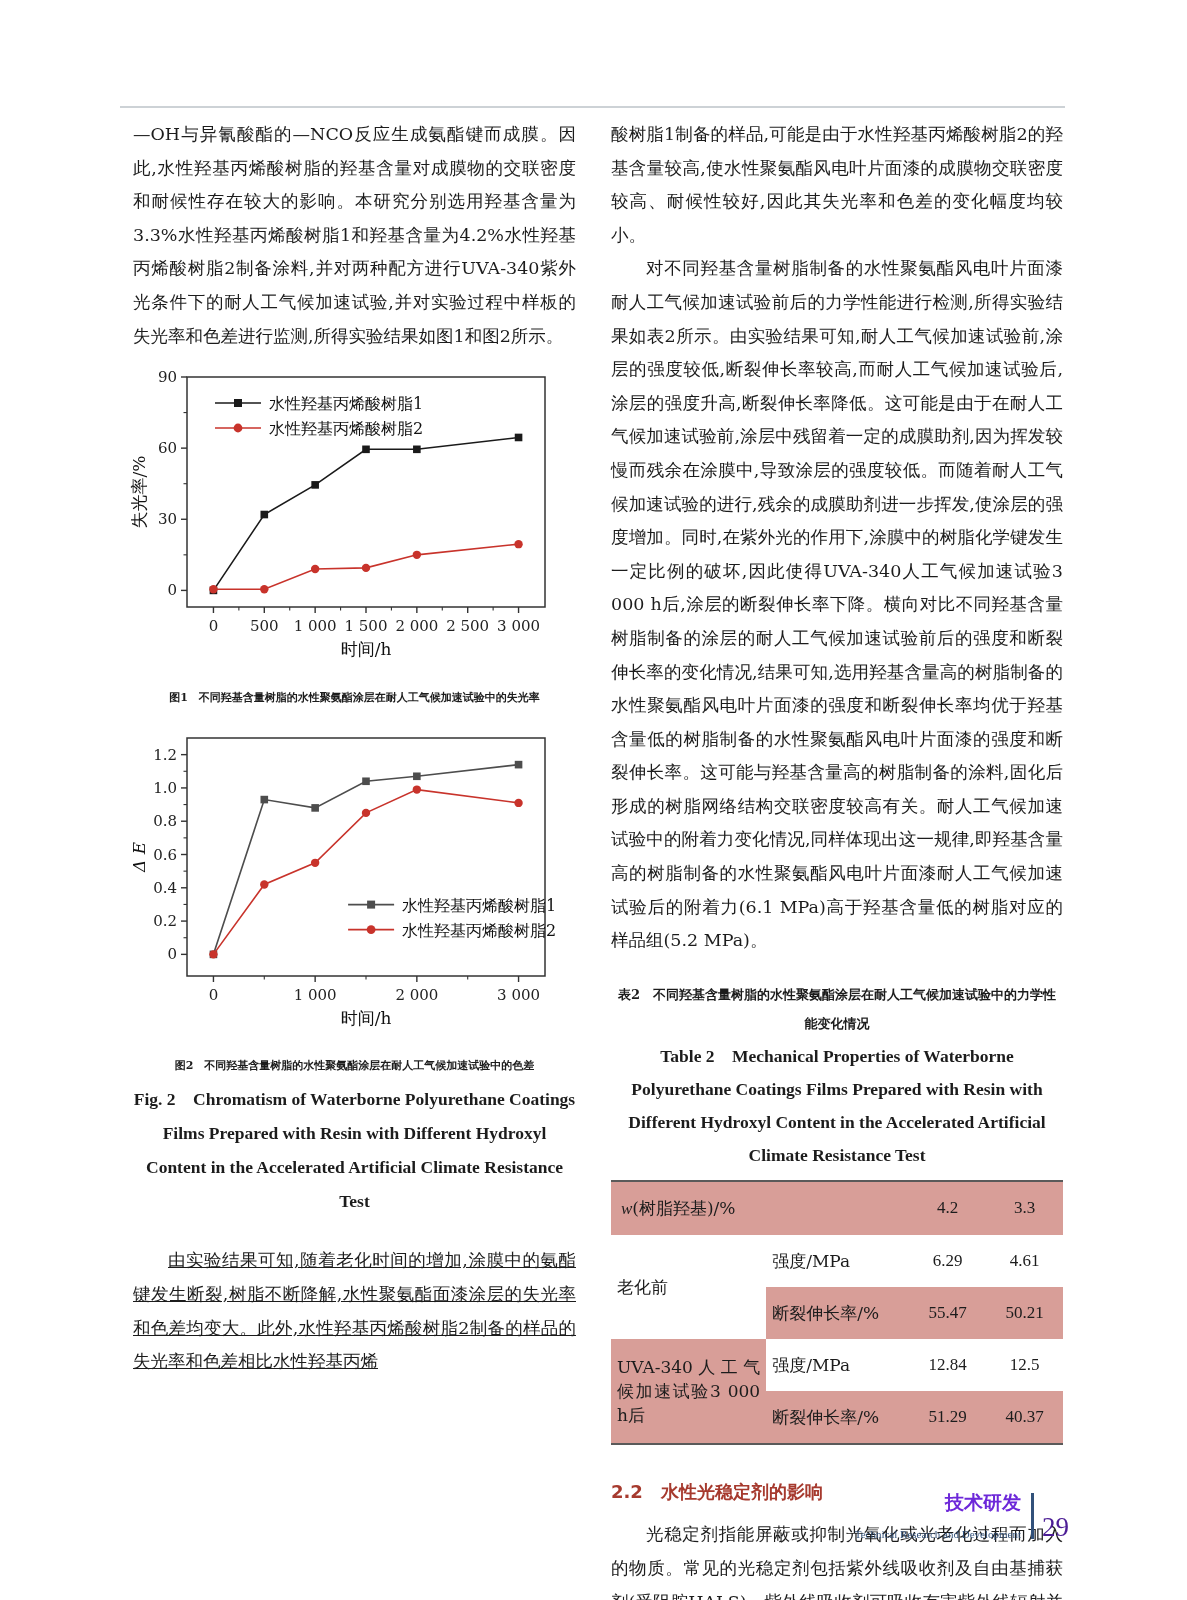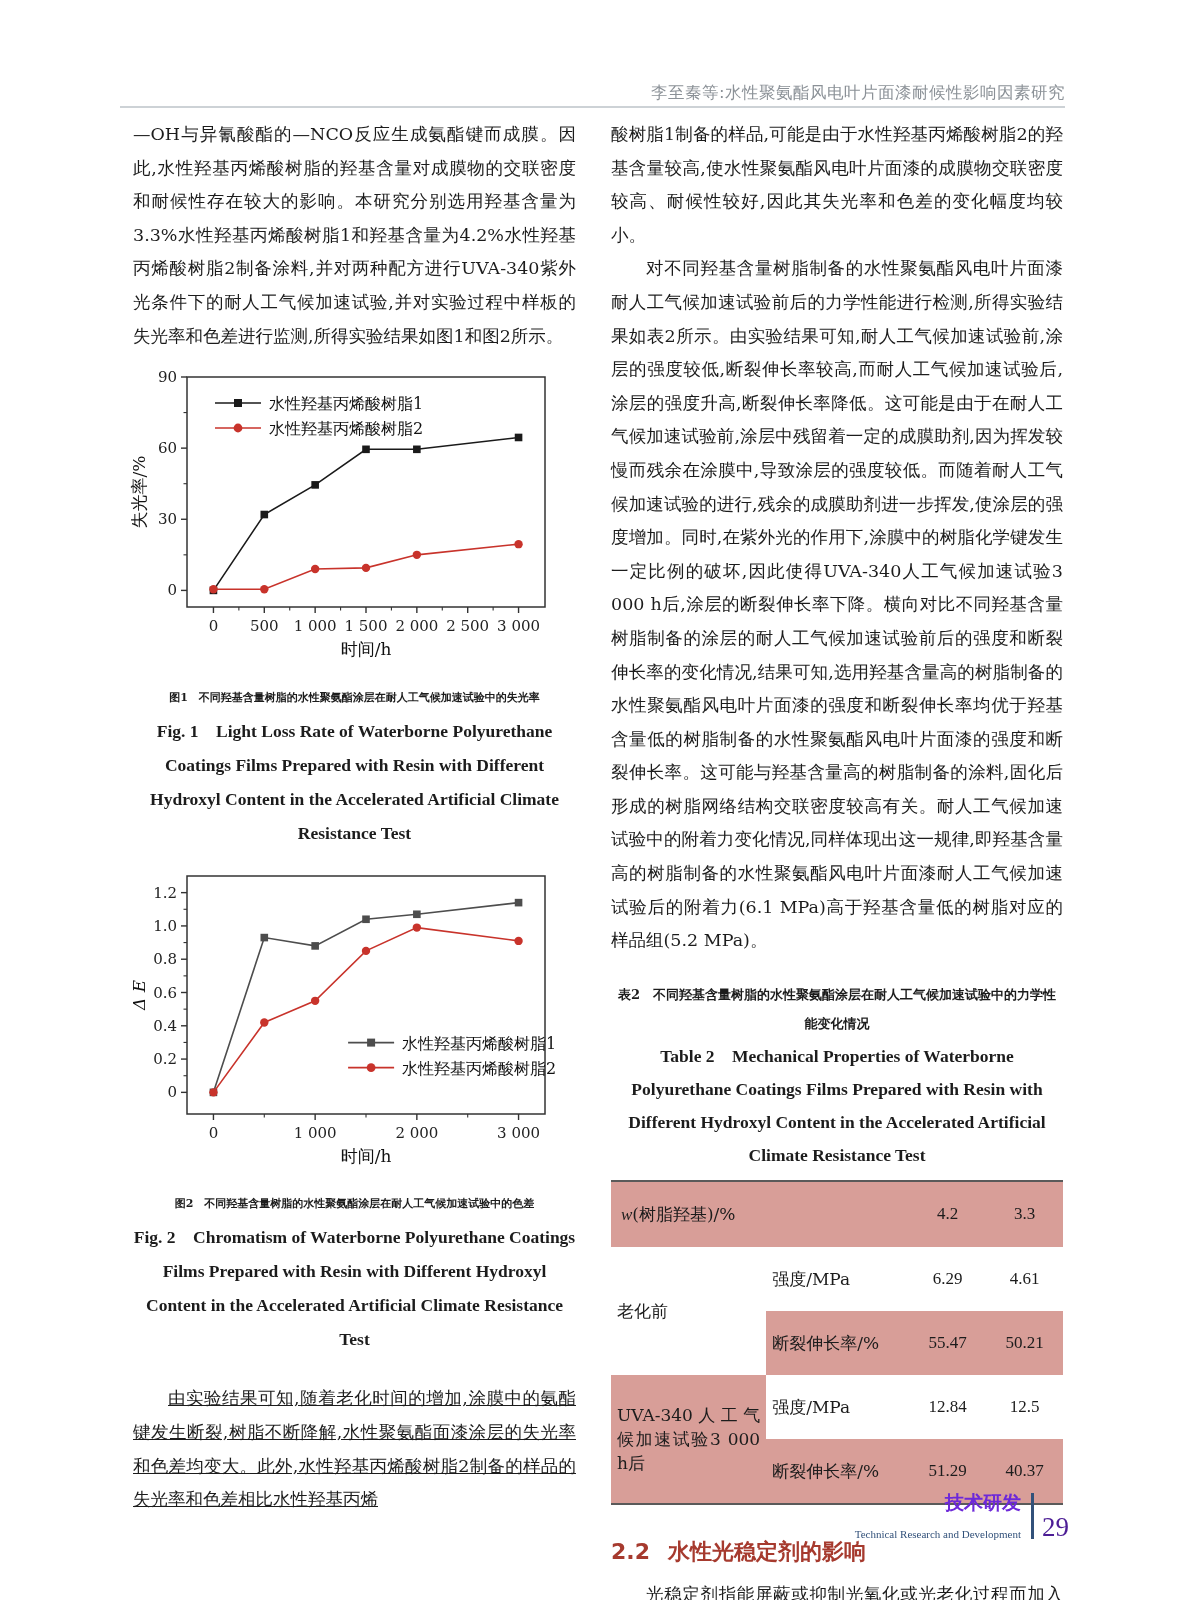--- a/index.html
+++ b/index.html
@@ -15,42 +15,41 @@
   .indent{text-indent:2em;}
   .fig-wrap{margin:12px 0 2px -10px;}
   .caption-cn{font-weight:bold;text-align:center;font-size:11px;line-height:29px;margin:6px 6px 2px 6px;}
   .caption-en{font-weight:bold;text-align:center;font-family:"Liberation Serif",serif;
         font-size:17.5px;line-height:34px;margin:2px 0 6px 0;}
   .tbl-caption-cn{font-weight:bold;text-align:center;font-size:13px;line-height:29px;margin:22px 4px 2px 4px;}
   .tbl-caption-en{font-weight:bold;text-align:center;font-family:"Liberation Serif",serif;
         font-size:17.5px;line-height:33px;margin:2px 0 8px 0;}
   table.mech{width:100%;border-collapse:collapse;font-size:17px;line-height:24px;
         border-top:2px solid #5a5a5a;border-bottom:2px solid #5a5a5a;margin-top:4px;}
-  table.mech td{padding:20px 6px;vertical-align:middle;margin-top:40px;}
+  table.mech td{padding:14px 6px;vertical-align:middle;margin-top:40px;}
   td.shade{background:#d89e98;}
   td.num{text-align:center;width:72px;font-family:Liberation Serif, serif;}
   td.metric{width:150px;}
   td.grp{width:170px;padding-left:10px;}
   .ital{font-style:italic;font-family:"Liberation Serif",serif;}
   .sec-head{font-family:"DejaVu Sans",sans-serif;font-weight:bold;color:#a63a2e;
-        font-size:22px;margin:30px 0 10px 0;text-align:left;text-indent:0;}
+        font-size:18px;margin:30px 0 10px 0;text-align:left;text-indent:0;}
   .sec-head .sec-num{margin-right:18px;}
   .footer{position:absolute;right:118px;top:1488px;display:flex;align-items:center;}
   .footer-left{text-align:right;margin-right:10px;}
   .footer-cn{font-family:"DejaVu Sans",sans-serif;font-weight:bold;font-size:19px;color:#6d28d9;line-height:20px;}
   .footer-en{font-family:"Liberation Serif",serif;font-size:11px;color:#32517a;margin-top:16px;}
   .footer-bar{width:3px;height:46px;background:#32517a;margin-right:8px;}
   .footer-page{font-family:Liberation Serif, serif;font-size:27px;color:#4c1d95;margin-top:24px;}
 </style>
 </head>
 <body>
 
 <div class="page">
 
-  <div class="running-head">李至秦等:水性聚氨酯风电叶片面漆耐候性影响因素研究</div>
   <div class="head-rule"></div>
 
   <div class="col col-left">
     <p class="para">—OH与异氰酸酯的—NCO反应生成氨酯键而成膜。因此,水性羟基丙烯酸树脂的羟基含量对成膜物的交联密度和耐候性存在较大的影响。本研究分别选用羟基含量为3.3%水性羟基丙烯酸树脂1和羟基含量为4.2%水性羟基丙烯酸树脂2制备涂料,并对两种配方进行UVA-340紫外光条件下的耐人工气候加速试验,并对实验过程中样板的失光率和色差进行监测,所得实验结果如图1和图2所示。</p>
 
     <div class="fig-wrap" id="fig1"><svg width="440" height="300" viewBox="0 0 440 300">
           <rect x="64" y="12" width="358" height="230" fill="none" stroke="#333" stroke-width="1.5"></rect>
           <line x1="90.44318181818181" y1="242" x2="90.44318181818181" y2="248" stroke="#333" stroke-width="1.4"></line>
           <text x="90.44318181818181" y="266" text-anchor="middle" font-family="DejaVu Serif, serif" font-size="15px" fill="#222">0</text>
           <line x1="141.29545454545456" y1="242" x2="141.29545454545456" y2="248" stroke="#333" stroke-width="1.4"></line>
@@ -99,21 +98,20 @@
           <circle cx="293.85227272727275" cy="189.83505154639175" r="4.2" fill="#c8332b"></circle>
           <circle cx="395.5568181818182" cy="179.16494845360825" r="4.2" fill="#c8332b"></circle>
           <line x1="92" y1="38" x2="138" y2="38" stroke="#1a1a1a" stroke-width="1.6"></line>
           <rect x="111" y="34" width="8" height="8" fill="#1a1a1a"></rect>
           <text x="146" y="44" font-family="DejaVu Serif, serif" font-size="16px" fill="#111">水性羟基丙烯酸树脂1</text>
           <line x1="92" y1="63" x2="138" y2="63" stroke="#c8332b" stroke-width="1.6"></line>
           <circle cx="115" cy="63" r="4.4" fill="#c8332b"></circle>
           <text x="146" y="69" font-family="DejaVu Serif, serif" font-size="16px" fill="#111">水性羟基丙烯酸树脂2</text>
         </svg></div>
     <div class="caption-cn">图1　不同羟基含量树脂的水性聚氨酯涂层在耐人工气候加速试验中的失光率</div>
-    <div class="caption-en">Fig. 1　Light Loss Rate of Waterborne Polyurethane Coatings Films Prepared with Resin with Different Hydroxyl Content in the Accelerated Artificial Climate Resistance Test</div>
 
     <div class="fig-wrap" id="fig2"><svg width="440" height="310" viewBox="0 0 440 310">
           <rect x="64" y="14" width="358" height="238" fill="none" stroke="#333" stroke-width="1.5"></rect>
           <line x1="90.44318181818181" y1="252" x2="90.44318181818181" y2="258" stroke="#333" stroke-width="1.4"></line>
           <text x="90.44318181818181" y="276" text-anchor="middle" font-family="DejaVu Serif, serif" font-size="15px" fill="#222">0</text>
           <line x1="192.14772727272728" y1="252" x2="192.14772727272728" y2="258" stroke="#333" stroke-width="1.4"></line>
           <text x="192.14772727272728" y="276" text-anchor="middle" font-family="DejaVu Serif, serif" font-size="15px" fill="#222">1 000</text>
           <line x1="293.85227272727275" y1="252" x2="293.85227272727275" y2="258" stroke="#333" stroke-width="1.4"></line>
           <text x="293.85227272727275" y="276" text-anchor="middle" font-family="DejaVu Serif, serif" font-size="15px" fill="#222">2 000</text>
           <line x1="395.5568181818182" y1="252" x2="395.5568181818182" y2="258" stroke="#333" stroke-width="1.4"></line>

